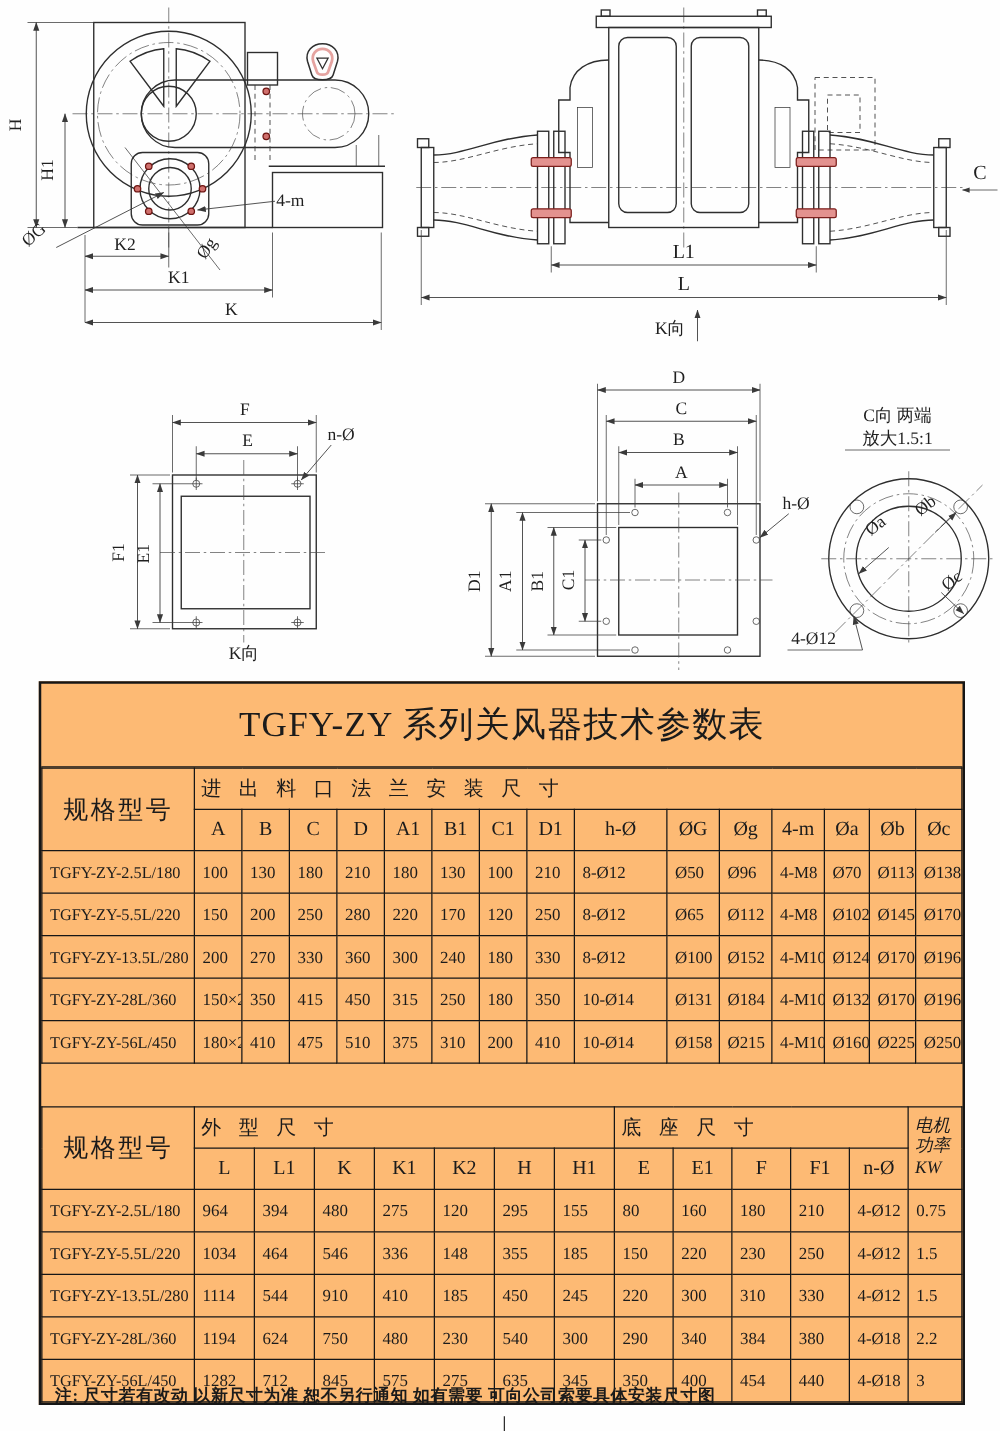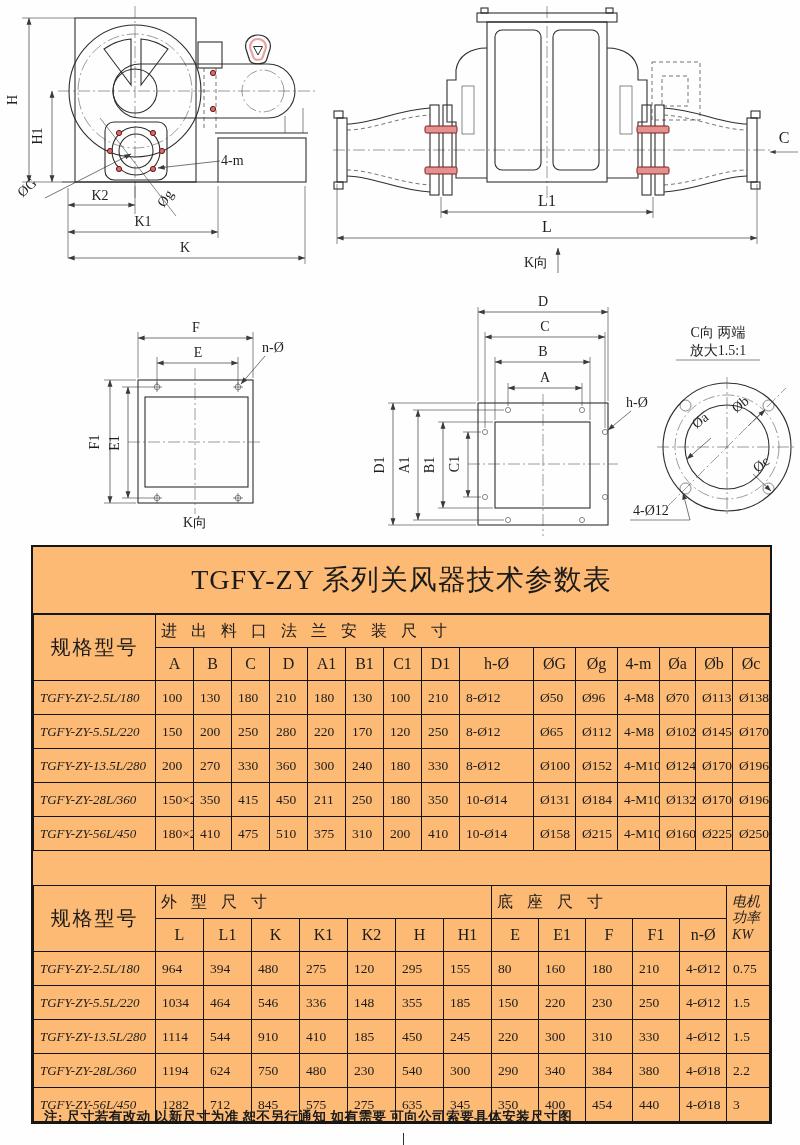--- a/index.html
+++ b/index.html
@@ -21,21 +21,21 @@
   .sheet-title{height:66px;border-bottom:1px solid #161616;display:flex;align-items:center;
                justify-content:center;font-size:28px;letter-spacing:1px;}
   table{width:100%;border-collapse:collapse;table-layout:fixed;}
   td{border:1px solid #161616;height:32px;padding:0 5px;font-size:13.5px;
      overflow:hidden;white-space:nowrap;}
   .t1 tbody td, .t2 tbody td{height:33px;}
   td.spec{font-size:20px;text-align:center;letter-spacing:2px;}
   td.group{font-size:16px;text-align:left;letter-spacing:5px;}
   td.colhead, .subhead td{font-size:16px;text-align:center;padding:0 2px;}
   td.motor{font-size:14px;text-align:left;white-space:pre-line;line-height:1.15;letter-spacing:0;font-style:italic;}
-  tbody td.model{font-size:13px;font-style:italic;}
+  tbody td.model{font-size:13px;}
   tbody td{padding-left:6px;}
   .gap{height:34px;}
   .note{position:absolute;left:44px;top:1108px;width:720px;font-size:13.5px;font-weight:bold;
         letter-spacing:0.5px;}
   .fold-mark{position:absolute;left:403px;top:1133px;width:1px;height:12px;background:#2e2e2e;}
 </style>
 </head>
 <body>
 
 <div class="screen">
@@ -404,21 +404,21 @@
             <td class="val">Ø124</td>
             <td class="val">Ø170</td>
             <td class="val">Ø196</td>
           </tr>
           <tr>
             <td class="model">TGFY-ZY-28L/360</td>
             <td class="val">150×2</td>
             <td class="val">350</td>
             <td class="val">415</td>
             <td class="val">450</td>
-            <td class="val">211</td>
+            <td class="val">315</td>
             <td class="val">250</td>
             <td class="val">180</td>
             <td class="val">350</td>
             <td class="val">10-Ø14</td>
             <td class="val">Ø131</td>
             <td class="val">Ø184</td>
             <td class="val">4-M10</td>
             <td class="val">Ø132</td>
             <td class="val">Ø170</td>
             <td class="val">Ø196</td>

